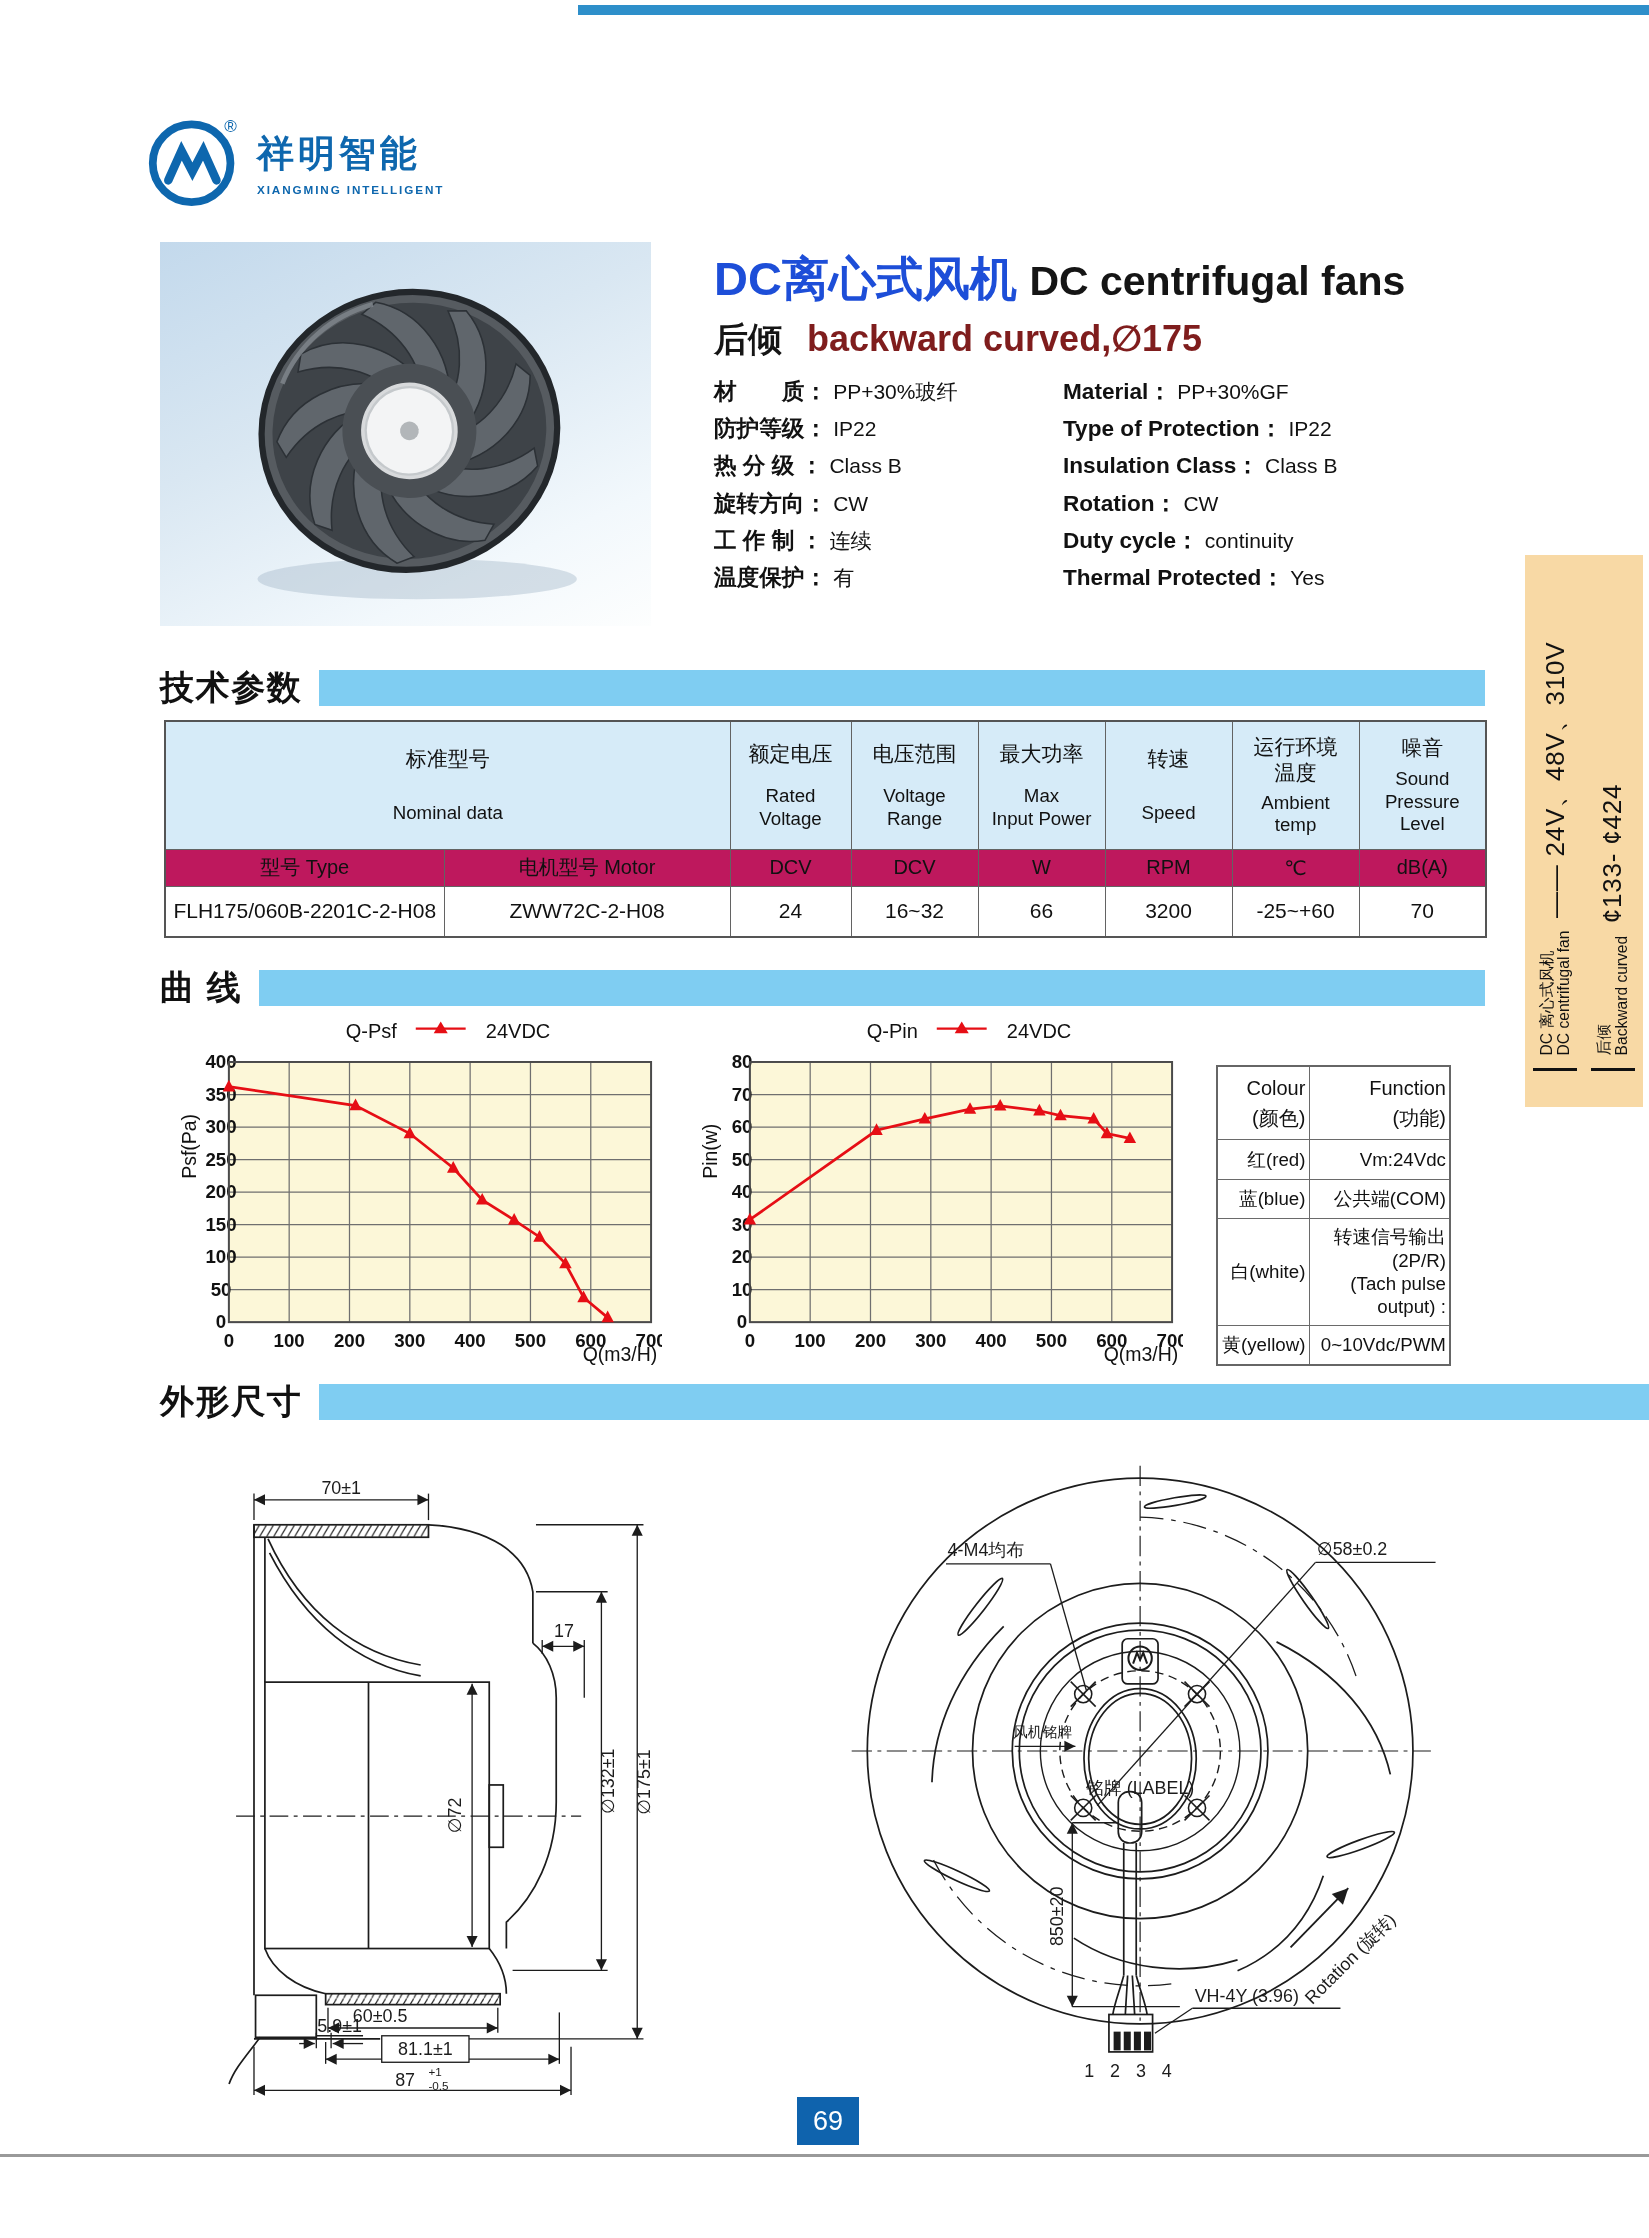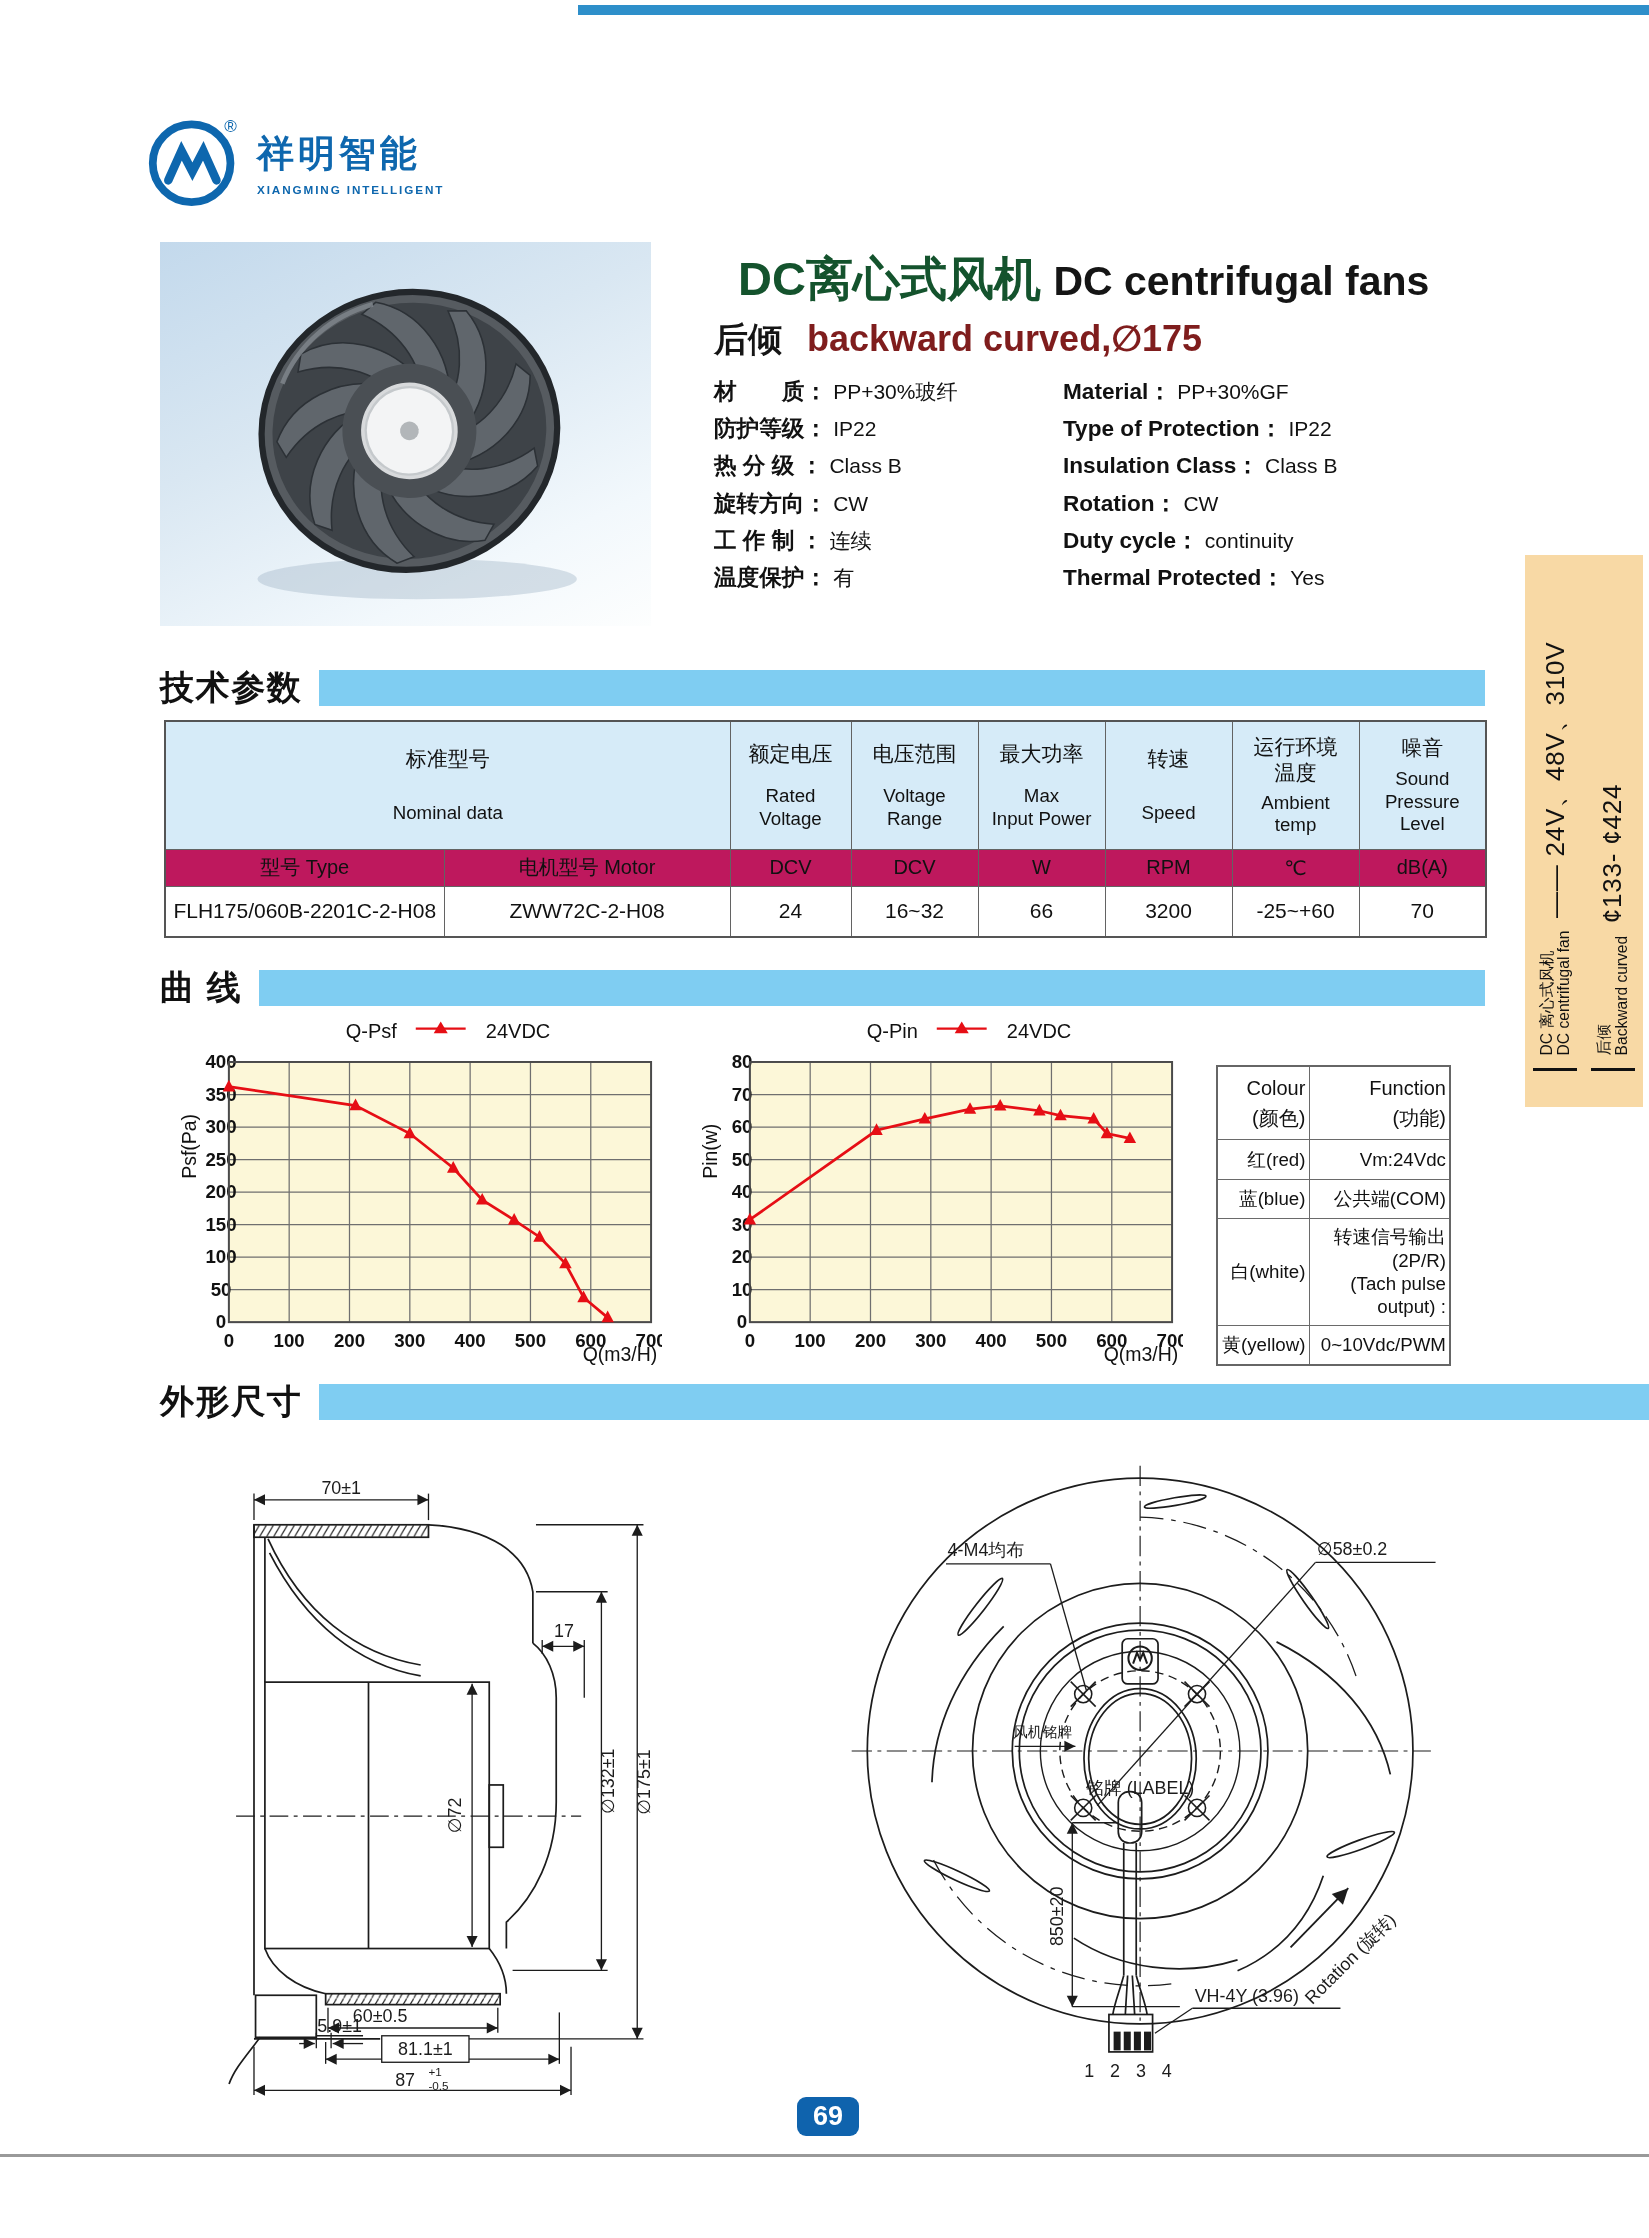--- a/index.html
+++ b/index.html
@@ -15,21 +15,21 @@
   .brand-en { font-size:11.7px; font-weight:bold; color:#0e67ae; letter-spacing:1.9px; margin-top:3.9px; }
 
   
   .photo { position:absolute; left:160px; top:242px; width:491px; height:384px;
            background:linear-gradient(155deg,#c3d9ec 0%,#d9e7f2 40%,#f2f8fc 78%,#fdfefe 100%); }
   .photo svg { width:100%; height:100%; display:block; }
 
   
   .title-block { position:absolute; left:714px; top:248px; }
   .t1 { display:flex; align-items:baseline; gap:12.5px; white-space:nowrap; }
-  .t1-cn { font-size:47px; font-weight:bold; color:#14532d;margin-left:24px; }
+  .t1-cn { font-size:47px; font-weight:bold; color:#1d4ed8; }
   .t1-en { font-size:41px; font-weight:600; color:#151515; }
   .t2 { display:flex; align-items:baseline; gap:25px; margin-top:6.2px; white-space:nowrap; }
   .t2-cn { font-size:34px; font-weight:bold; color:#151515; }
   .t2-en { font-size:36px; font-weight:bold; color:#7f1d1d; }
 
   
   .specs { position:absolute; left:714px; top:376px; display:flex; flex-direction:column; gap:6.2px; }
   .spec-row { display:grid; grid-template-columns:349px auto; }
   .cell { white-space:nowrap; }
   .sl { font-weight:bold; font-size:22.6px; margin-right:6.2px; }
@@ -81,22 +81,22 @@
 
   
   .drawing { position:absolute; }
   #draw-side  { left:224px; top:1450px; width:437px; height:659px; }
   #draw-front { left:840px; top:1439px; width:647px; height:663px; }
   .dimtext { font-size:23px; fill:#1c1c1c; }
   .dimtext-s { font-size:15px; fill:#1c1c1c; }
   .dimtext-sm { font-size:19px; fill:#1c1c1c; }
 
   
-  .page-num { position:absolute; left:797px; top:2097px; width:62px; height:39px; background:#0f63ad; color:#fff;
-              font-size:27px; font-weight:bold; display:flex; align-items:center; justify-content:center;border-radius:9px; }
+  .page-num { position:absolute; left:797px; top:2097px; width:62px; height:48px; background:#0f63ad; color:#fff;
+              font-size:27px; font-weight:normal; display:flex; align-items:center; justify-content:center; }
   .footer-line { position:absolute; left:0; top:2154px; width:1649px; height:3.1px; background:#999; }
 </style>
 </head>
 <body>
 
 <div class="page">
 
   <div class="top-bar"></div>
 
   <header class="logo-wrap">

